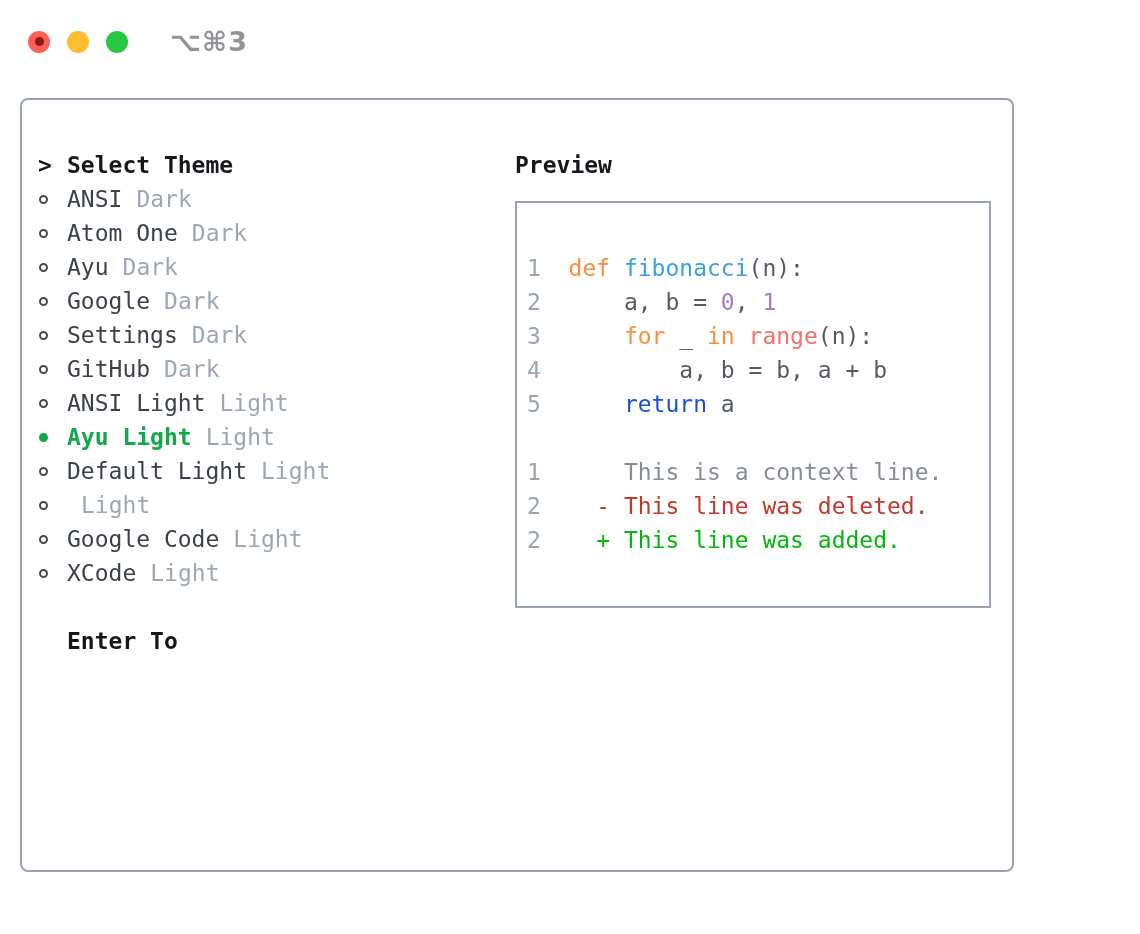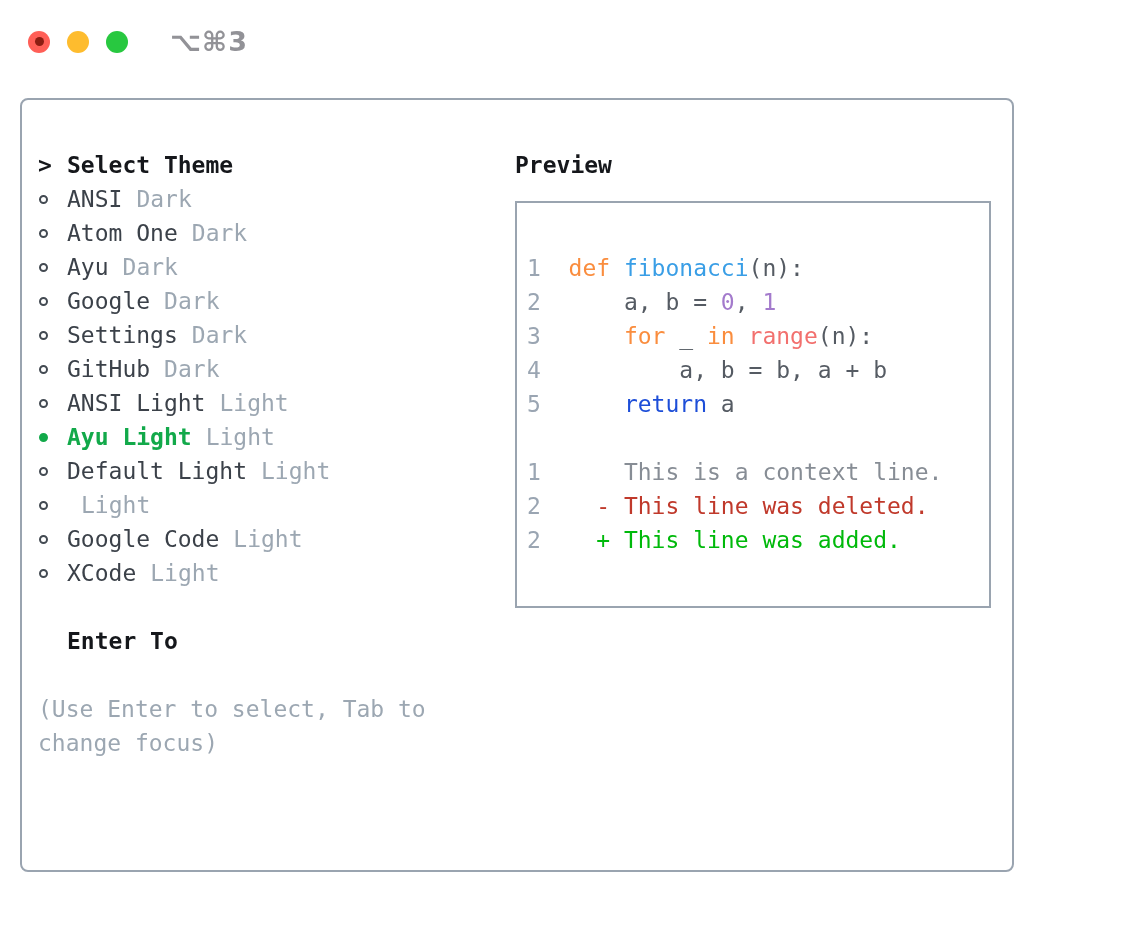--- a/index.html
+++ b/index.html
@@ -170,24 +170,20 @@
       <div class="spacer"></div>
 
       <div class="row">
         <span class="bullet"></span>
         <span class="header-label">Enter To</span>
       </div>
 
 
       <div class="spacer"></div>
 
-      <div id="hint">
-          <div class="row hint-line">(Use Enter to select, Tab to</div>
-          <div class="row hint-line">change focus)</div>
-        </div>
     </div>
 
     <div class="right-col">
       <div class="row preview-header">
         <span class="header-label">Preview</span>
       </div>
       <div class="preview-box">
         <div id="code">
             <div class="code-line">
     <span class="ln" style="color: rgb(154, 165, 178);">1</span><span class="code-seg"><span style="color: rgb(250, 141, 62);">def </span><span style="color: rgb(57, 158, 230);">fibonacci</span><span style="color: rgb(85, 91, 99);">(n):</span></span>

